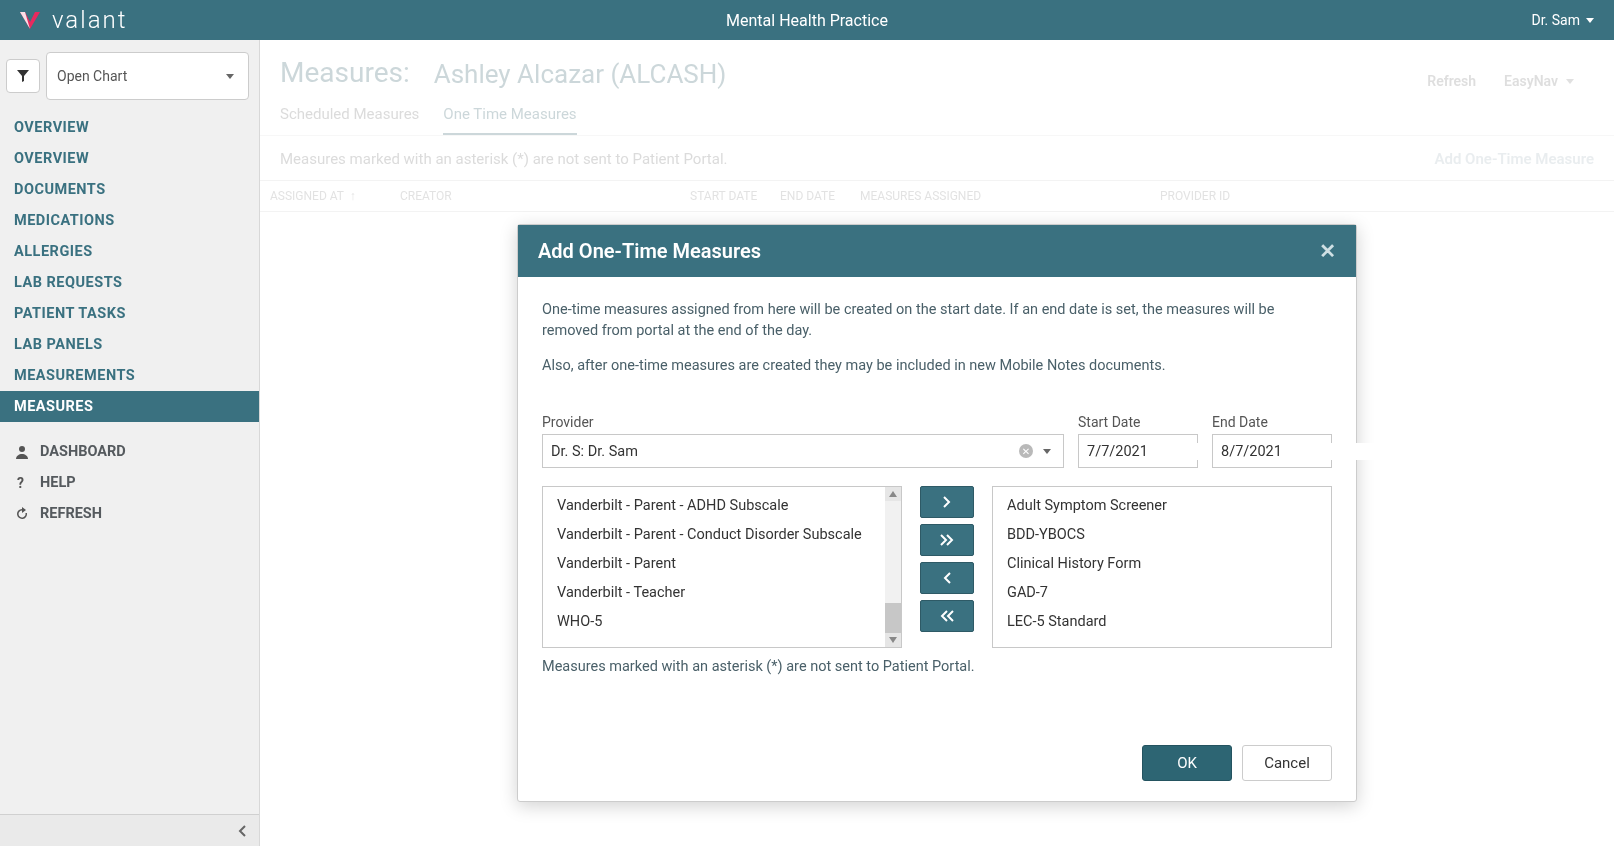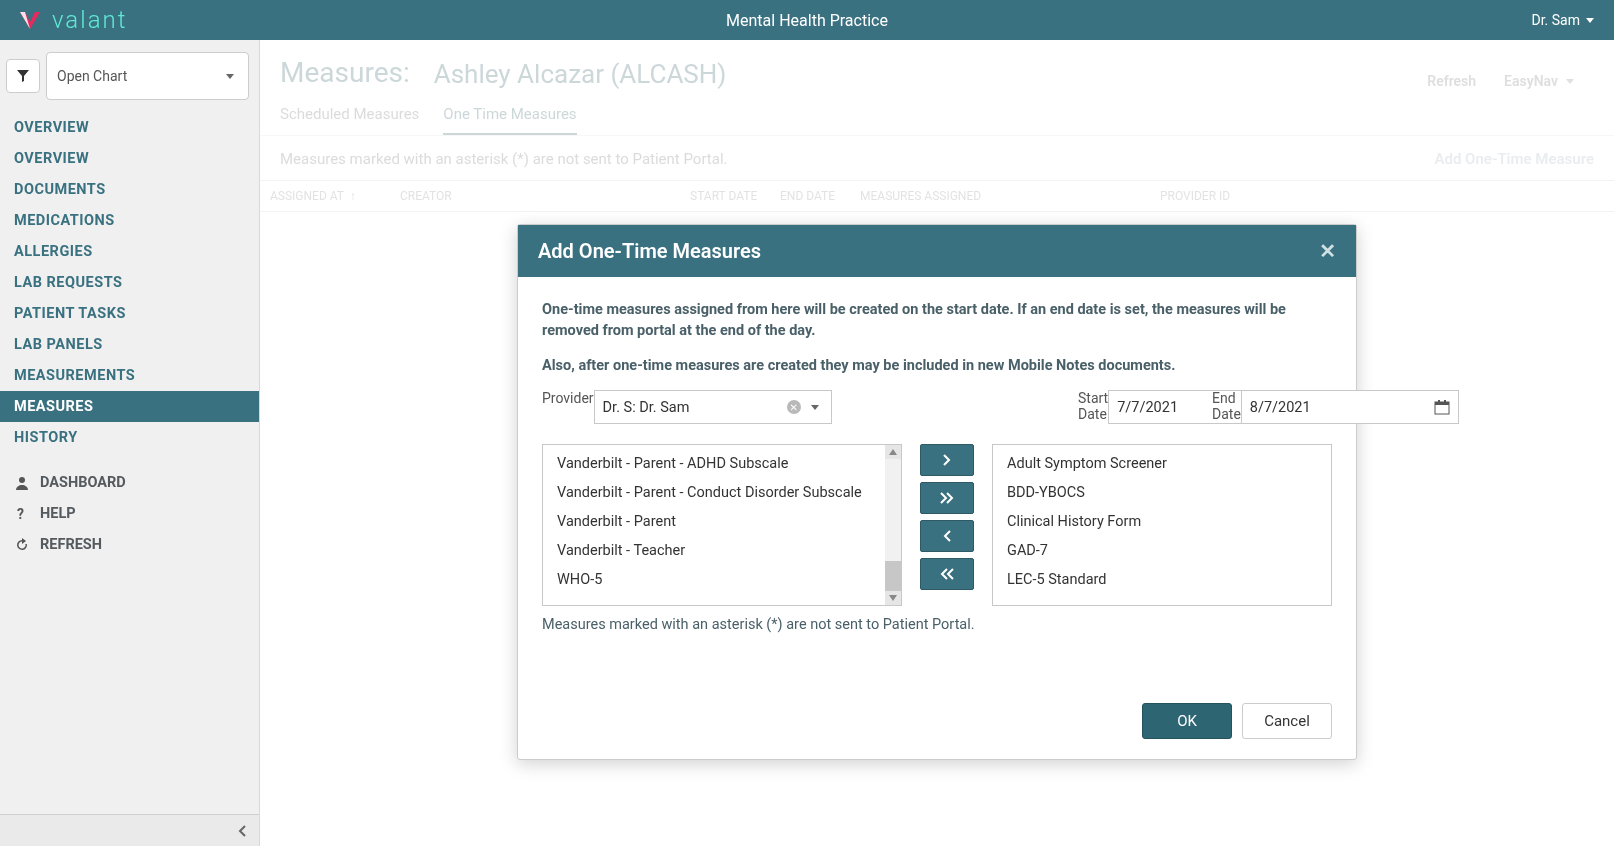--- a/index.html
+++ b/index.html
@@ -1,20 +1,20 @@
 <!DOCTYPE html>
 <html><head>
 <meta charset="utf-8">
 <style>
   * { box-sizing: border-box; margin: 0; padding: 0; font-family: -apple-system, 'Segoe UI', Roboto, Helvetica, Arial, sans-serif; }
   body { width: 1614px; height: 846px; overflow: hidden; background: #f7f8f9; font-size: 14px; color: #333; }
   .header-bar { height: 40px; background: #3a7180; display: flex; align-items: center; color: #fff; position: relative; }
   .logo-wrap { display: flex; align-items: center; padding-left: 18px; gap: 10px; }
   .logo-mark { width: 24px; height: 22px; }
-  .logo-text { font-size: 24px; letter-spacing: 2px; font-weight: 300; color: #5eead4; }
+  .logo-text { font-size: 24px; letter-spacing: 2px; font-weight: 300; color: #ffffff; }
   .practice-name { position: absolute; left: 0; right: 0; text-align: center; font-size: 16px; font-weight: 400; }
   .user-menu { margin-left: auto; padding-right: 20px; display: flex; align-items: center; gap: 6px; cursor: pointer; z-index: 2; }
   .caret-down { width: 0; height: 0; border-left: 4px solid transparent; border-right: 4px solid transparent; border-top: 5px solid #fff; }
 
   .app-body { display: flex; height: calc(846px - 40px); }
   .sidebar { width: 260px; background: #f0f0f0; border-right: 1px solid #d8d8d8; display: flex; flex-direction: column; }
   .open-chart-row { display: flex; align-items: center; gap: 0; padding: 12px 10px 12px 6px; }
   .funnel-btn { width: 34px; height: 34px; background: #fff; border: 1px solid #ccc; border-radius: 4px; display: flex; align-items: center; justify-content: center; cursor: pointer; }
   .open-chart-select { flex: 1; height: 48px; background: #fff; border: 1px solid #ccc; border-radius: 4px; display: flex; align-items: center; padding: 0 10px; font-size: 14px; color: #555; cursor: pointer; margin-left: 6px; }
   .open-chart-select .spacer { flex: 1; }
@@ -39,23 +39,23 @@
   .info-row .spacer { flex: 1; }
   .add-measure-link { color: #cfd7dc; font-weight: 600; }
   .table-header { display: flex; border-top: 1px solid #e5e5e5; border-bottom: 1px solid #e5e5e5; font-size: 12px; color: #bfbfbf; padding: 8px 0; }
   .th { padding: 0 10px; }
 
   .modal-overlay { position: absolute; inset: 0; background: rgba(255,255,255,0.55); display: flex; justify-content: center; }
   .modal { width: 840px; margin-top: 184px; background: #fff; border: 1px solid #ccc; border-radius: 3px; box-shadow: 0 4px 18px rgba(0,0,0,0.18); height: fit-content; }
   .modal-header { background: #3a7180; color: #fff; padding: 14px 20px; font-size: 20px; font-weight: 600; display: flex; align-items: center; }
   .modal-close { margin-left: auto; cursor: pointer; color: #d0e0e4; font-size: 20px; }
   .modal-body { padding: 22px 24px 8px 24px; color: #4a6069; font-size: 14.5px; }
-  .modal-body p { margin-bottom: 14px; line-height: 1.45; font-weight: bold; }
+  .modal-body p { margin-bottom: 14px; line-height: 1.45; }
   .form-row { display: flex; gap: 14px; margin-top: 10px; }
-  .field { display: flex; flex-direction: row; }
+  .field { display: flex; flex-direction: column; margin-top: 24px; }
   .field-label { font-size: 14px; color: #555; margin-bottom: 4px; }
   .input-wrap { height: 34px; border: 1px solid #c8c8c8; display: flex; align-items: center; padding: 0 8px; background: #fff; }
   .input-wrap input { border: none; outline: none; flex: 1; font-size: 14.5px; color: #333; }
   .clear-x { width: 14px; height: 14px; border-radius: 50%; background: #b9b9b9; color: #fff; font-size: 10px; display: flex; align-items: center; justify-content: center; cursor: pointer; margin-right: 6px; }
   .dropdown-caret { width: 0; height: 0; border-left: 4px solid transparent; border-right: 4px solid transparent; border-top: 5px solid #666; margin: 0 4px; cursor: pointer; }
   .cal-icon { width: 16px; height: 16px; cursor: pointer; }
   .picker-row { display: flex; gap: 18px; margin-top: 18px; align-items: flex-start; }
   .pick-list { width: 360px; height: 162px; border: 1px solid #c8c8c8; position: relative; display: flex; }
   .pick-items { flex: 1; overflow: hidden; padding: 4px 0; }
   .pick-item { padding: 6px 14px; font-size: 14.5px; color: #333; cursor: pointer; white-space: nowrap; overflow: hidden; text-overflow: ellipsis; }
@@ -108,21 +108,20 @@
         <li class="nav-item">OVERVIEW</li>
         <li class="nav-item">OVERVIEW</li>
         <li class="nav-item">DOCUMENTS</li>
         <li class="nav-item">MEDICATIONS</li>
         <li class="nav-item">ALLERGIES</li>
         <li class="nav-item">LAB REQUESTS</li>
         <li class="nav-item">PATIENT TASKS</li>
         <li class="nav-item">LAB PANELS</li>
         <li class="nav-item">MEASUREMENTS</li>
         <li class="nav-item active">MEASURES</li>
-        <li class="nav-item">HISTORY</li>
       </ul>
     <div class="nav-divider"></div>
     <div class="util-item">
       <svg class="util-icon" viewBox="0 0 16 16">
           <circle cx="8" cy="5" r="3" fill="#555"></circle>
           <path d="M2 15c0-3 3-5 6-5s6 2 6 5" fill="#555"></path>
         </svg>
       <span>DASHBOARD</span>
     </div>
     <div class="util-item">

